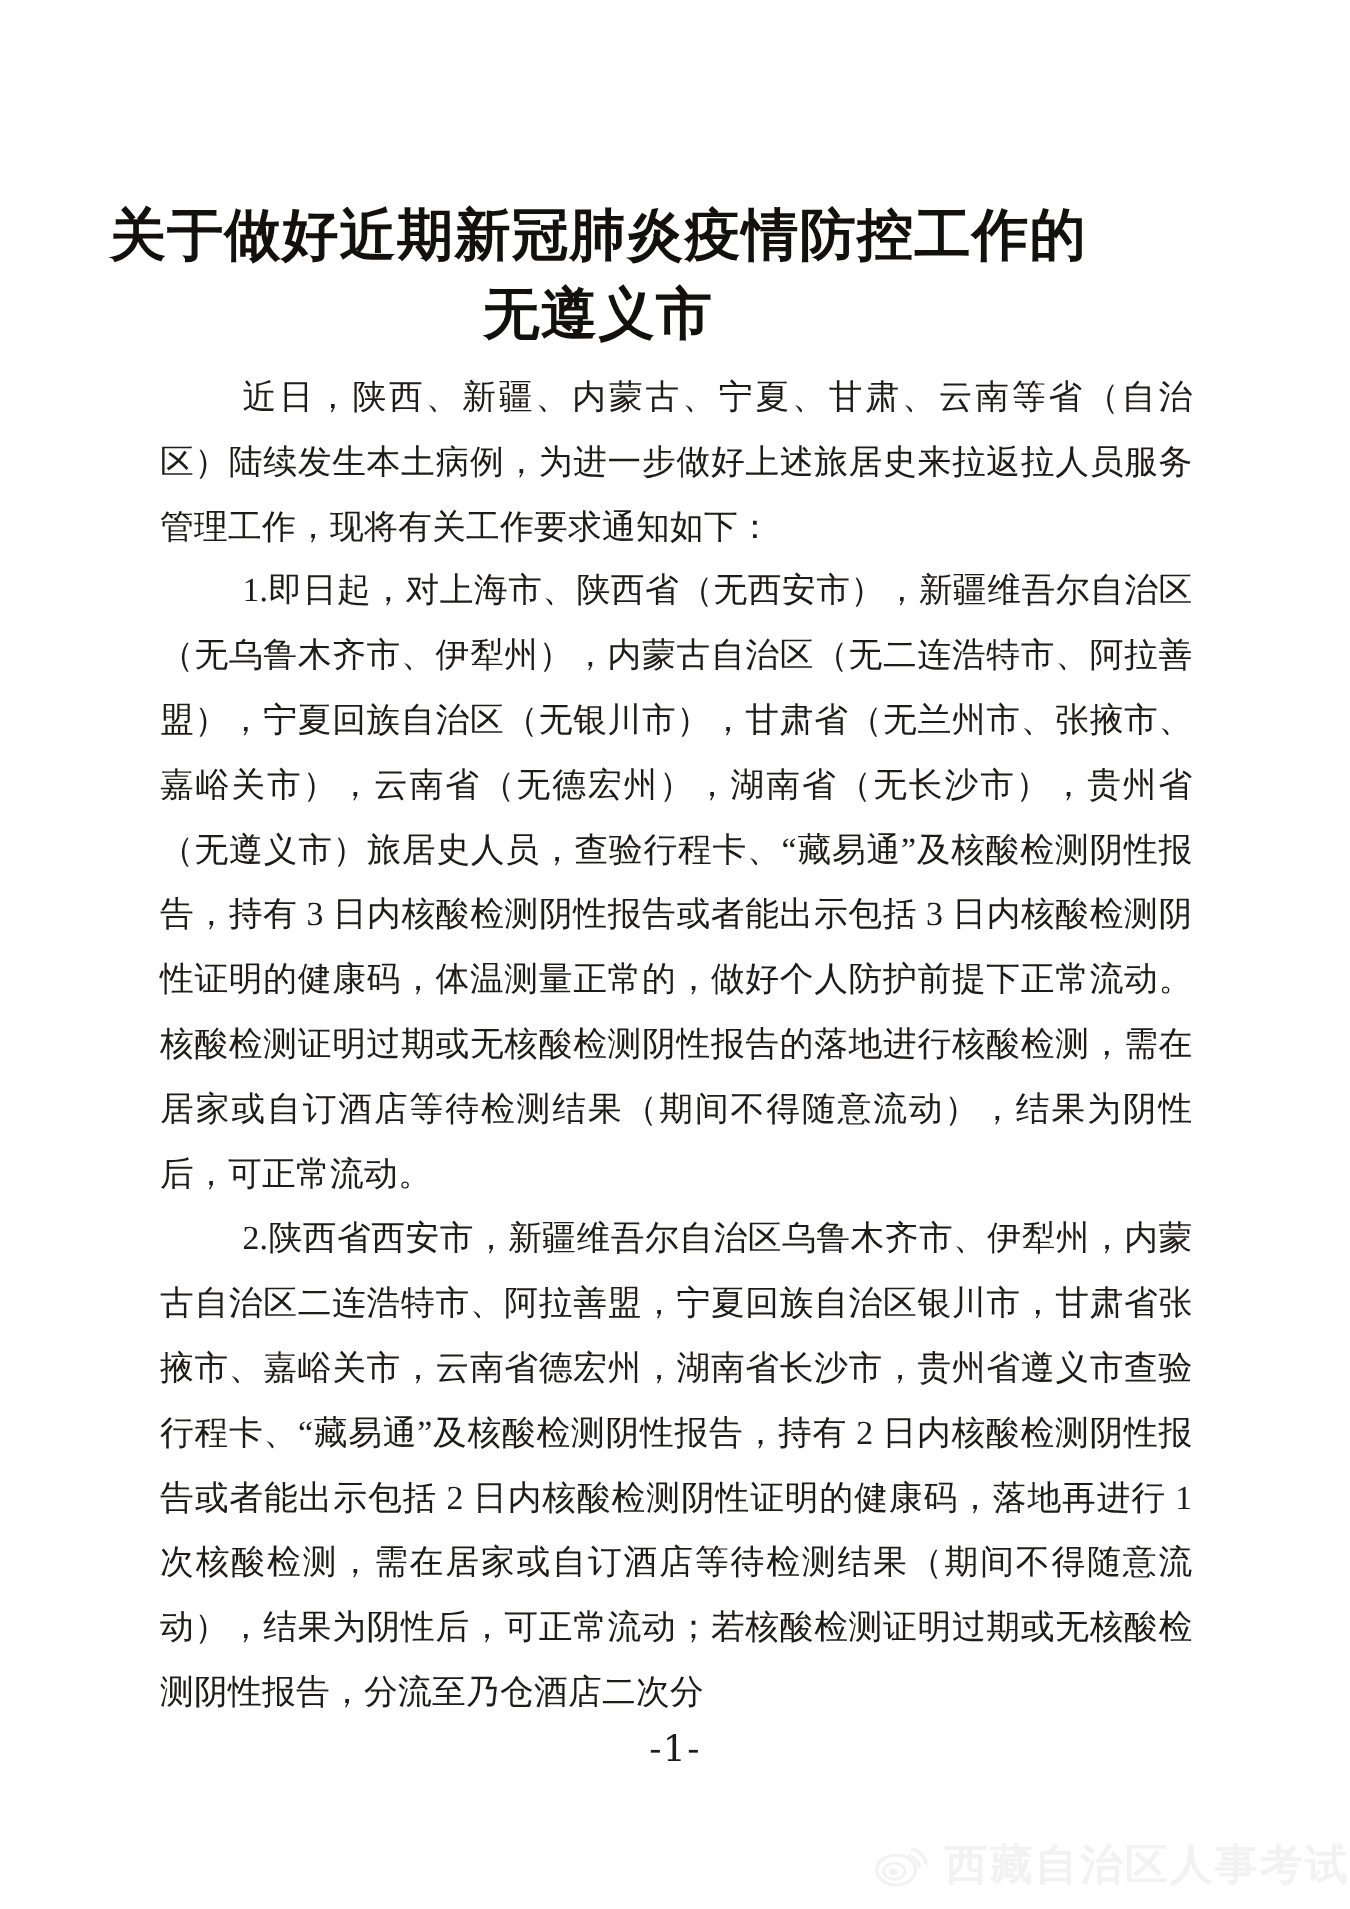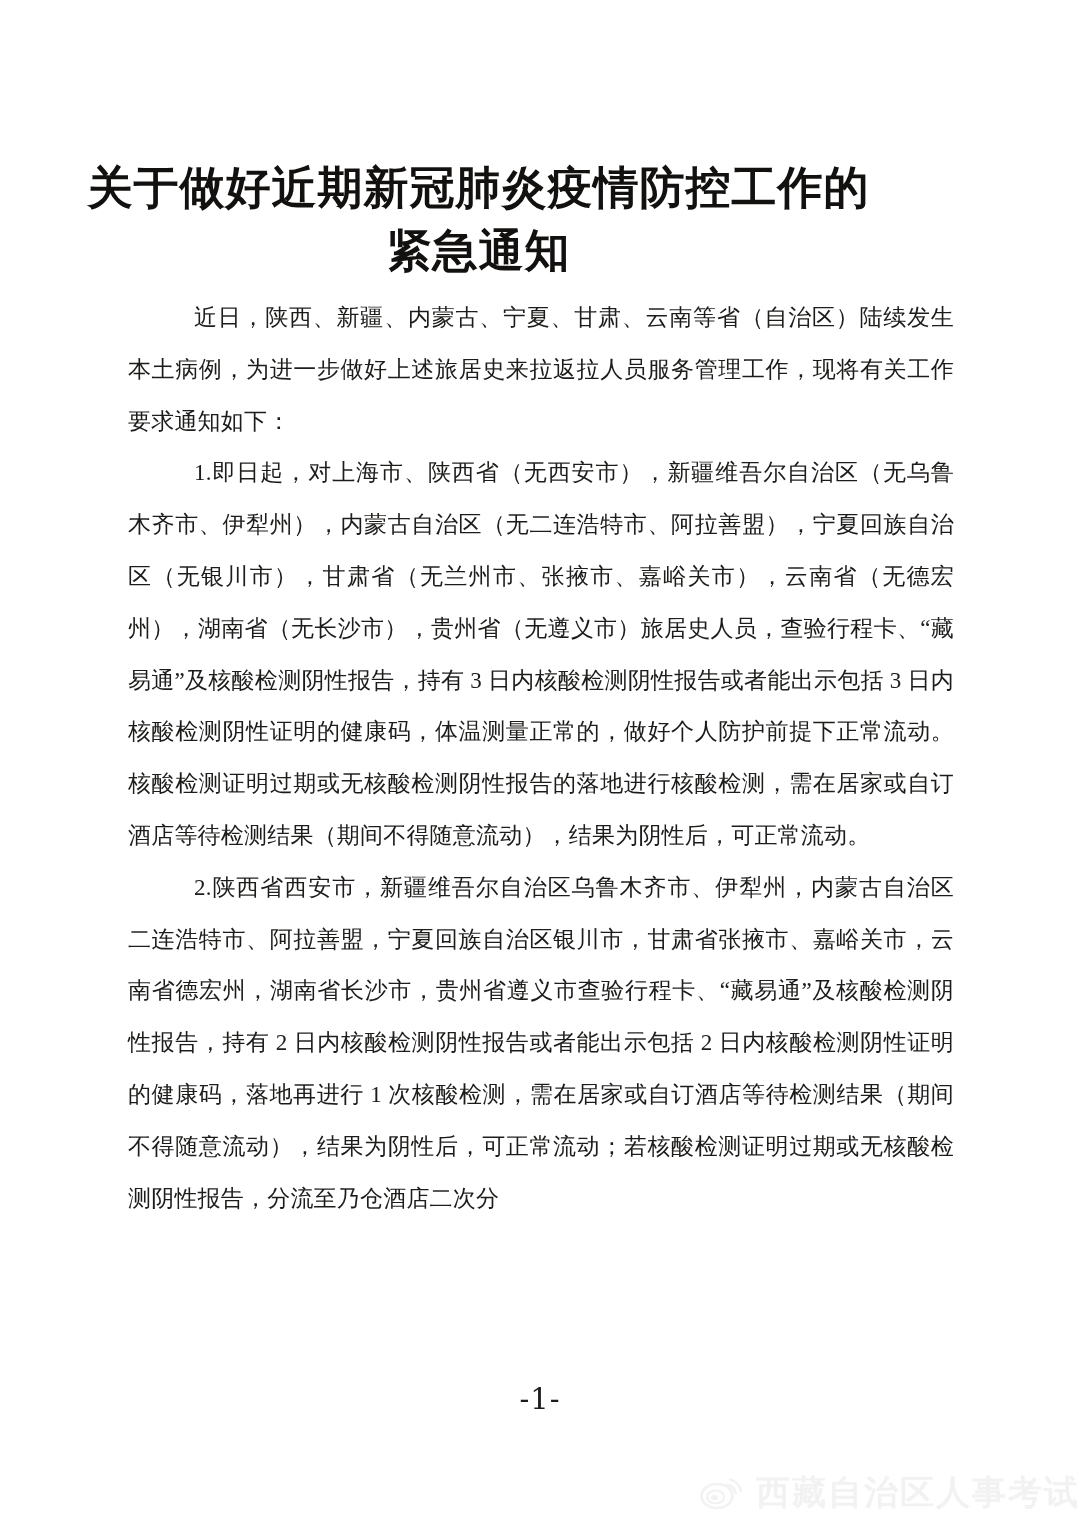--- a/index.html
+++ b/index.html
@@ -41,21 +41,21 @@
   
   .body-block {
     position: absolute;
     top: 292px;
     left: 128px;
     width: 826px;
   }
 
   .para {
     font-family: "DejaVu Serif", "Liberation Serif", serif;
-    font-size: 23px;
+    font-size: 27px;
     line-height: 51.8px;
     color: #1d1c1a;
     text-align: justify;
     text-align-last: left;
     text-justify: inter-character;
     letter-spacing: 0.2px;
     margin: 0 0 0 0;
     text-indent: 66px;
     word-break: break-all;
     -webkit-font-smoothing: antialiased;
@@ -104,21 +104,21 @@
     white-space: nowrap;
   }
 </style>
 </head>
 <body>
 
 <div class="page">
 
   <h1 class="doc-title">
     <span class="title-line-1">关于做好近期新冠肺炎疫情防控工作的</span>
-    <span class="title-line-2">紧急通知</span>
+    <span class="title-line-2">无遵义市</span>
   </h1>
 
   <div class="body-block">
     <p class="para">近日，陕西、新疆、内蒙古、宁夏、甘肃、云南等省（自治区）陆续发生本土病例，为进一步做好上述旅居史来拉返拉人员服务管理工作，现将有关工作要求通知如下：</p>
     <p class="para">1.即日起，对上海市、陕西省（无西安市），新疆维吾尔自治区（无乌鲁木齐市、伊犁州），内蒙古自治区（无二连浩特市、阿拉善盟），宁夏回族自治区（无银川市），甘肃省（无兰州市、张掖市、嘉峪关市），云南省（无德宏州），湖南省（无长沙市），贵州省（无遵义市）旅居史人员，查验行程卡、“藏易通”及核酸检测阴性报告，持有 3 日内核酸检测阴性报告或者能出示包括 3 日内核酸检测阴性证明的健康码，体温测量正常的，做好个人防护前提下正常流动。核酸检测证明过期或无核酸检测阴性报告的落地进行核酸检测，需在居家或自订酒店等待检测结果（期间不得随意流动），结果为阴性后，可正常流动。</p>
     <p class="para">2.陕西省西安市，新疆维吾尔自治区乌鲁木齐市、伊犁州，内蒙古自治区二连浩特市、阿拉善盟，宁夏回族自治区银川市，甘肃省张掖市、嘉峪关市，云南省德宏州，湖南省长沙市，贵州省遵义市查验行程卡、“藏易通”及核酸检测阴性报告，持有 2 日内核酸检测阴性报告或者能出示包括 2 日内核酸检测阴性证明的健康码，落地再进行 1 次核酸检测，需在居家或自订酒店等待检测结果（期间不得随意流动），结果为阴性后，可正常流动；若核酸检测证明过期或无核酸检测阴性报告，分流至乃仓酒店二次分</p>
   </div>
 
   <div class="page-number">-1-</div>
 

